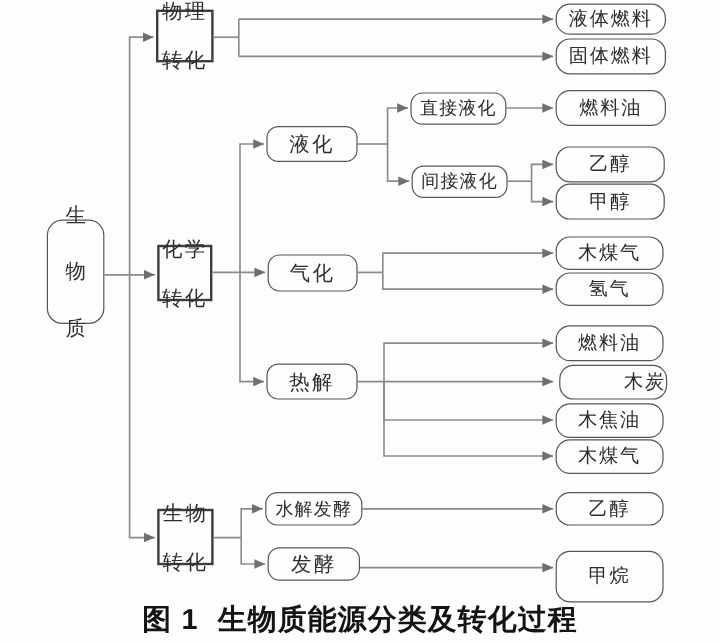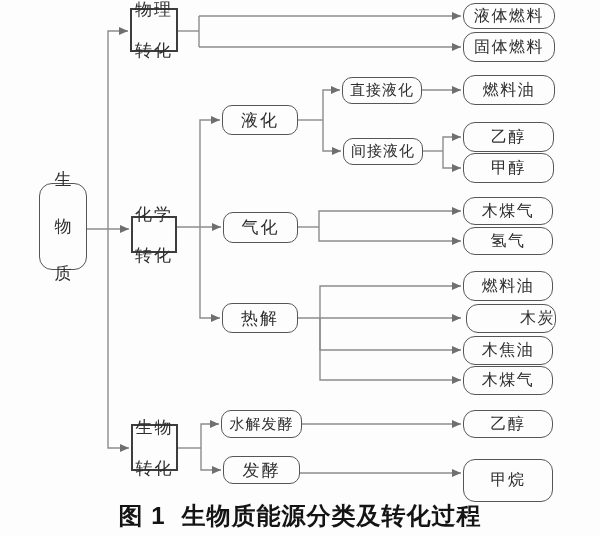--- a/index.html
+++ b/index.html
@@ -84,21 +84,21 @@
   <div class="box biomass" style="left:39px;top:183px;width:48px;height:87px;">
     <span>生</span>
     <span>物</span>
     <span>质</span>
   </div>
 
   <div class="box rect" style="left:130px;top:8px;width:48px;height:44px;">
     <span>物理</span>
     <span>转化</span>
   </div>
-  <div class="box rect" style="left:131px;top:216px;width:46px;height:37px;">
+  <div class="box rect" style="left:131px;top:204px;width:46px;height:47px;">
     <span>化学</span>
     <span>转化</span>
   </div>
   <div class="box rect" style="left:131px;top:424px;width:47px;height:47px;">
     <span>生物</span>
     <span>转化</span>
   </div>
 
   <div class="box mid" style="left:222px;top:105px;width:76px;height:30px;">
     <span>液化</span>

